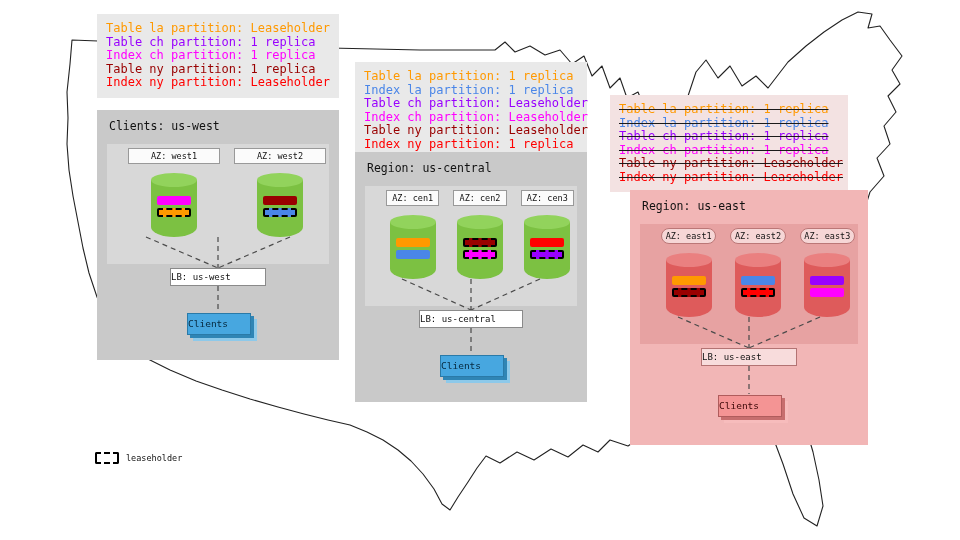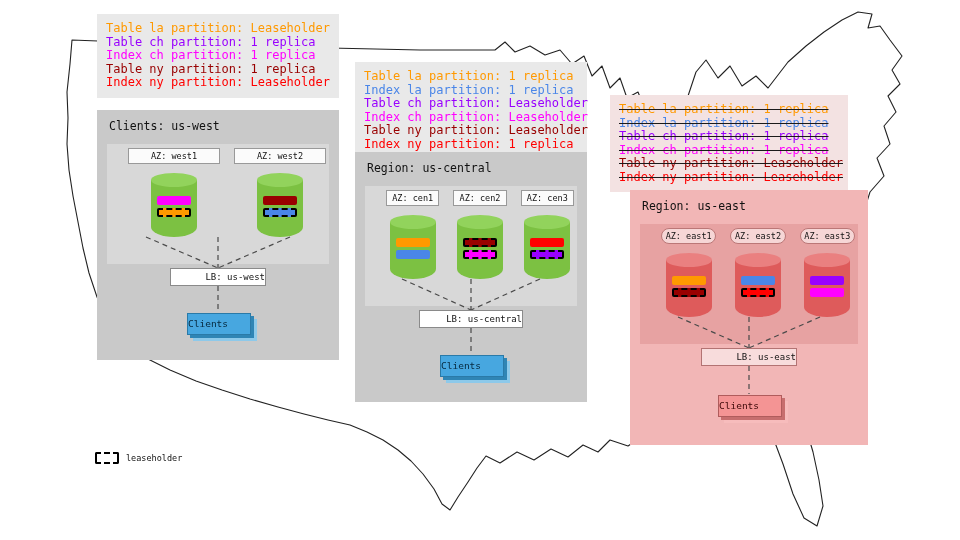--- a/index.html
+++ b/index.html
@@ -30,21 +30,21 @@
   .cyl-top { position:absolute; top:0; left:0; width:100%; height:14px; border-radius:50%; background:#92d35c; }
   .panel.failed .cyl-body { background:#de5b5b; }
   .panel.failed .cyl-top { background:#ea8080; }
   .bars { position:absolute; left:6px; top:23px; width:34px; display:flex; flex-direction:column; gap:3px; z-index:2; }
   .bar { height:9px; border-radius:2px; box-sizing:border-box; }
   .bar.lh { border:2px dashed #000; }
 
   .conn { position:absolute; left:0; top:0; width:100%; height:100%; pointer-events:none; }
 
   .lb { position:absolute; top:158px; height:18px; line-height:17px; background:#ffffff; border:1px solid #8a8a8a;
-        font-size:9px; text-align:right; box-sizing:border-box; z-index:2; }
+        font-size:9px; text-align:left; box-sizing:border-box; z-index:2; }
   .panel.failed .lb { background:#f8dcdc; border-color:#b37373; }
 
   .clients { position:absolute; top:203px; width:62px; height:20px; line-height:20px; text-align:left;
              font-size:9.5px; background:#47a7e0; border:1px solid #2a7aa8; color:#06283d;
              box-shadow:3px 3px 0 #2f85b5, 6px 6px 0 #8dc9ea; z-index:2; }
   .panel.failed .clients { top:205px; background:#f49494; border-color:#b05c5c; color:#3c0808;
              box-shadow:3px 3px 0 #c76e6e, 6px 6px 0 #f7bcbc; }
 
   .r-west .lb { left:73px; width:96px; }    .r-west .clients { left:90px; }
   .r-central .lb { left:64px; width:104px;} .r-central .clients { left:85px; }

